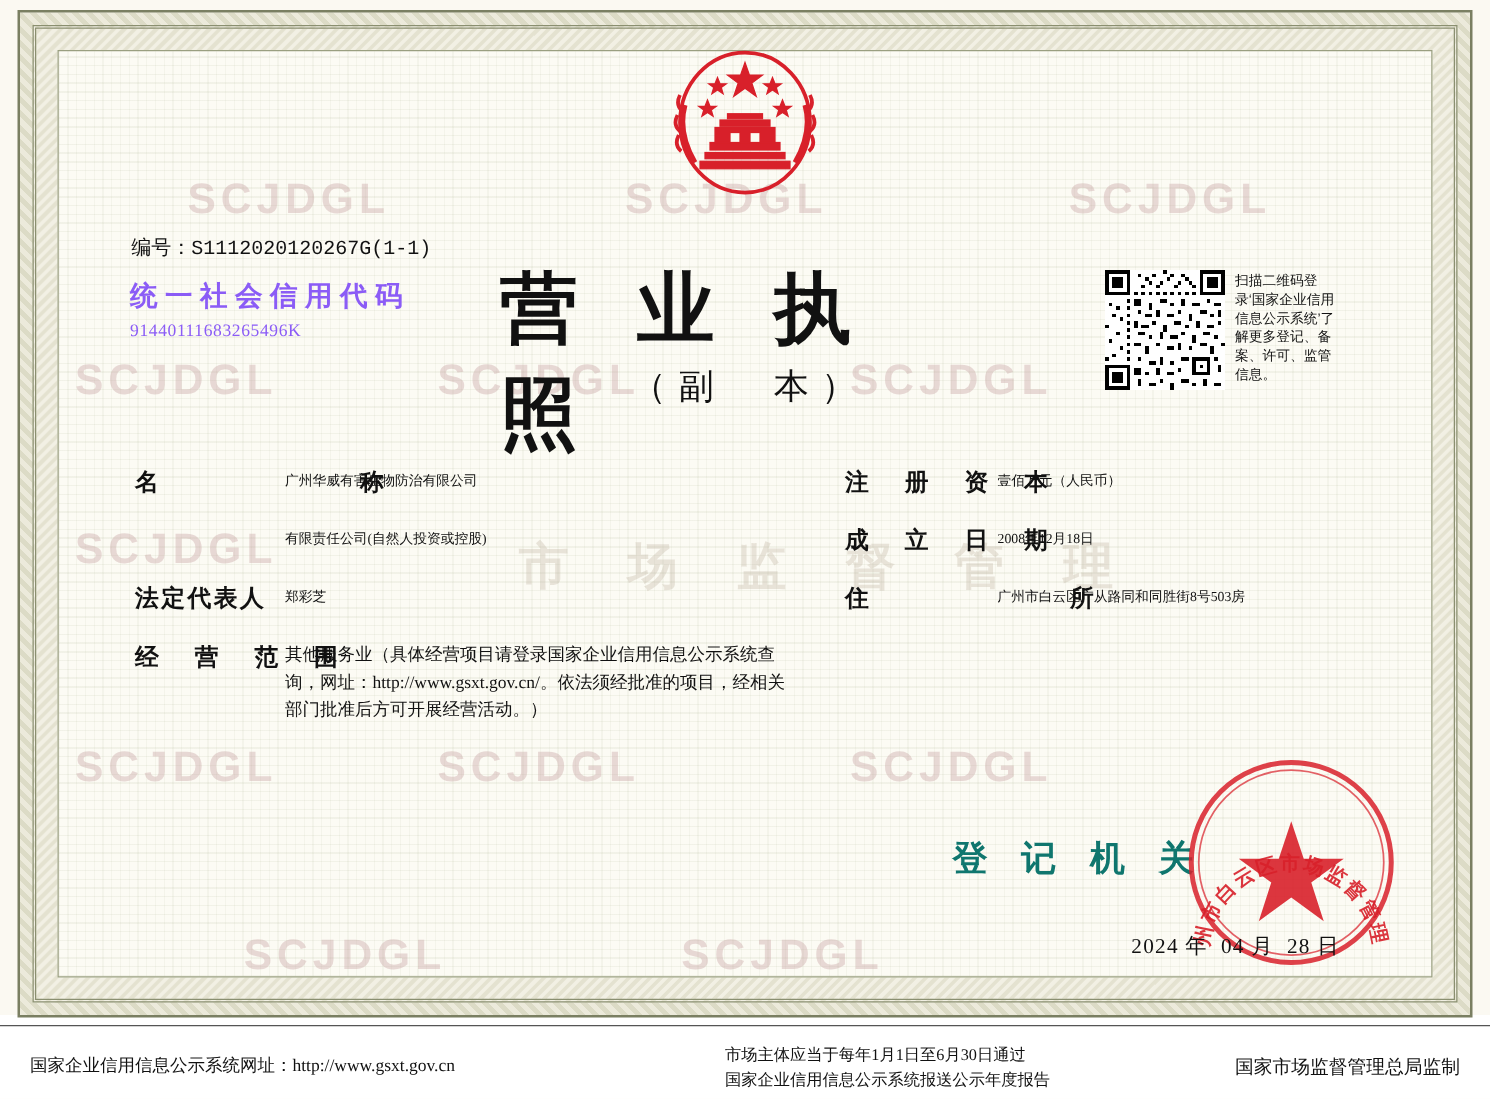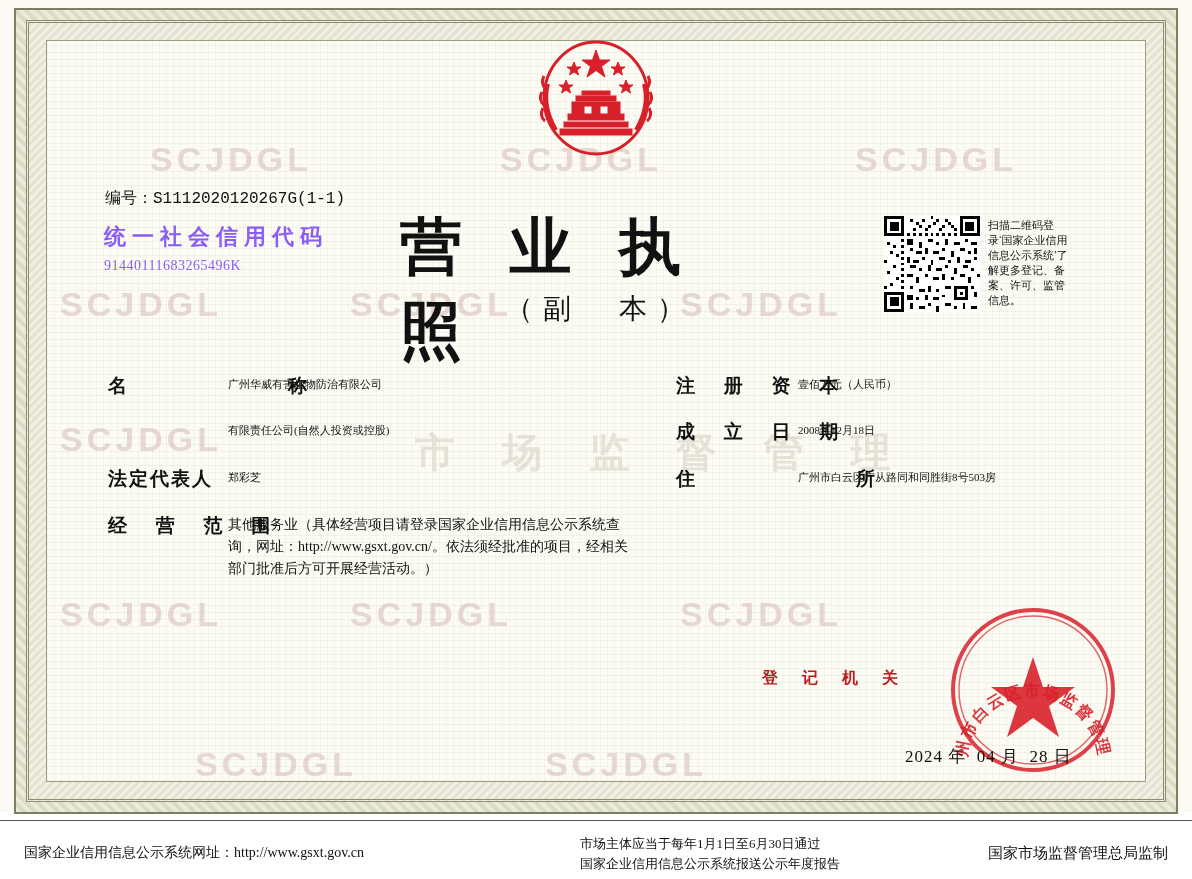--- a/index.html
+++ b/index.html
@@ -118,21 +118,21 @@
   .lbl-2{letter-spacing:26px;}
   .lbl-3{letter-spacing:12px;}
   .lbl-4{letter-spacing:2px;}
   .scope-value{
     position:absolute;left:228px;top:514px;width:400px;
     font-size:14px;line-height:22px;color:#111;
   }
   
   .registrar{
     position:absolute;left:762px;top:668px;
-    font-size:16px;font-weight:bold;letter-spacing:10px;color:#b91c1c;
+    font-size:28px;font-weight:bold;letter-spacing:10px;color:#0f766e;
   }
   .date-line{
     position:absolute;left:905px;top:745px;
     font-size:17px;color:#111;letter-spacing:1px;
   }
   
   .seal{
     position:absolute;left:948px;top:605px;width:170px;height:170px;
   }
   

